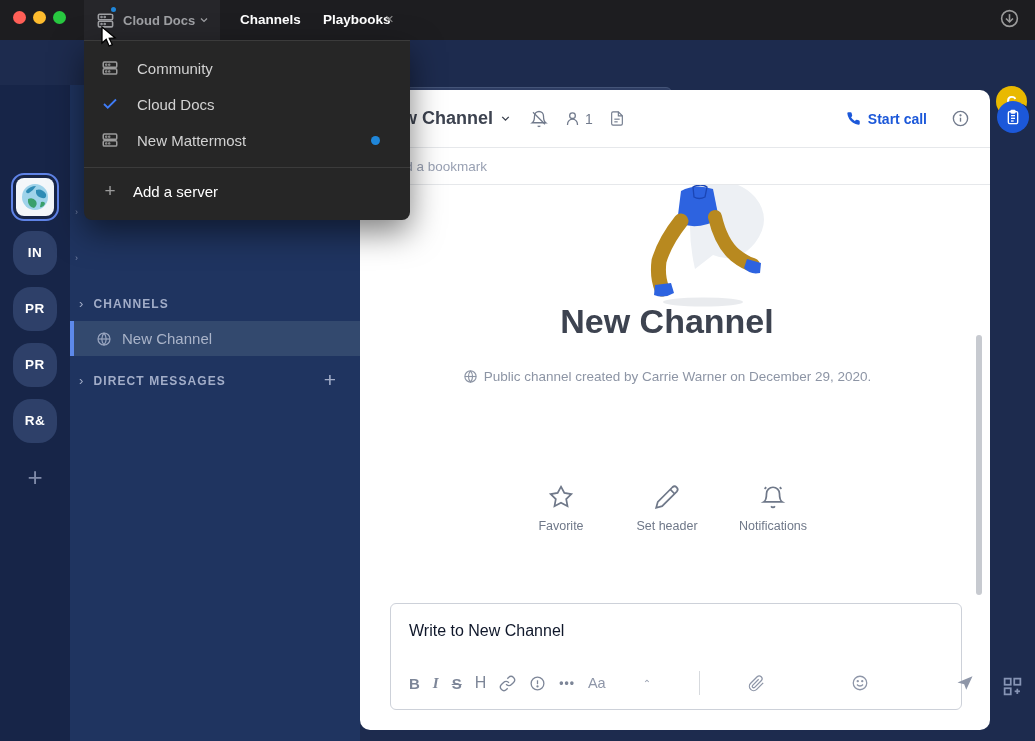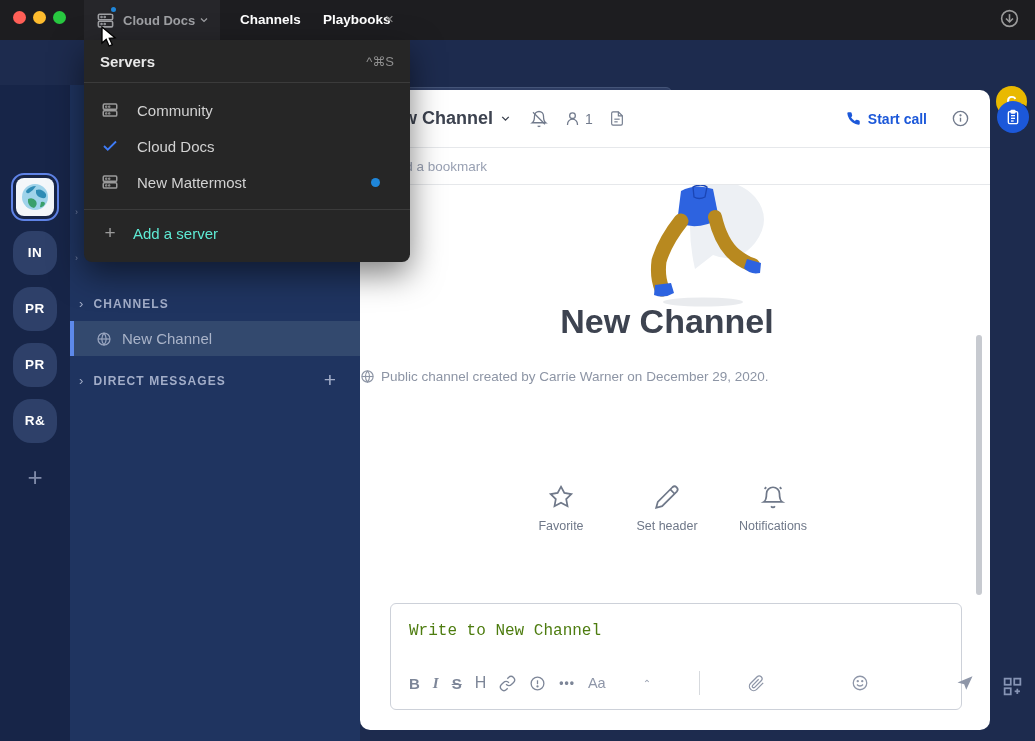--- a/index.html
+++ b/index.html
@@ -54,29 +54,29 @@
   .chan-title { font-size:18px; font-weight:700; color:#3d4350; }
   .hdr-icon { color:#717a8c; }
   .member-count { color:#717a8c; font-size:14px; margin-left:4px; }
   .start-call { display:flex; align-items:center; gap:7px; color:#1c58d9; font-size:14px; font-weight:700; margin-left:auto; margin-right:24px; }
   .bookmark-bar { position:absolute; left:0; top:57px; width:630px; height:38px; border-top:1px solid #e6e8eb; border-bottom:1px solid #e6e8eb; display:flex; align-items:center; padding-left:14px; color:#99a1b3; font-size:13.5px; }
   .bookmark-bar .plus { font-size:15px; margin-right:6px; }
 
   .intro-illustration { position:absolute; left:0; top:95px; width:614px; display:flex; justify-content:center; }
   .intro-illustration svg { transform:translateX(28px); }
   .intro-heading { position:absolute; left:0; top:212px; width:614px; text-align:center; font-size:34px; font-weight:700; color:#3d4350; }
-  .intro-meta { position:absolute; left:0; top:279px; width:614px; text-align:center; color:#8d95a5; font-size:13.5px; display:flex; align-items:center; gap:6px; }
+  .intro-meta { position:absolute; left:0; top:279px; width:614px; text-align:center; color:#8d95a5; font-size:13.5px; display:flex; align-items:center; justify-content:center; gap:6px; }
   .intro-desc { position:absolute; left:27px; top:318px; width:560px; text-align:center; color:#454d5f; font-size:16px; line-height:24px; }
   .intro-actions { position:absolute; left:0; top:394px; width:614px; display:flex; justify-content:center; gap:34px; }
   .intro-action { width:72px; display:flex; flex-direction:column; align-items:center; gap:9px; color:#6f7889; }
   .intro-action .lbl { font-size:12.5px; }
   .scrollbar-thumb { position:absolute; right:8px; top:245px; width:6px; height:260px; background:#c7cad0; border-radius:3px; }
 
   .composer { position:absolute; left:30px; top:513px; width:572px; height:107px; border:1px solid #cdd1d9; border-radius:6px; background:#fff; }
-  .composer-placeholder { position:absolute; left:18px; top:18px; color:#4d7c0f; font-size:16px;font-family:Liberation Mono, monospace; }
+  .composer-placeholder { position:absolute; left:18px; top:18px; color:#0f172a; font-size:16px; }
   .composer-toolbar { position:absolute; left:18px; right:16px; bottom:12px; height:28px; display:flex; align-items:center; color:#7d8698; }
   .fmt { width:24px; margin-right:13px; text-align:center; font-size:15px; font-weight:700; }
   .fmt.it { font-family:"Liberation Serif",serif; font-style:italic; }
   .fmt.strike { text-decoration:line-through; }
   .fmt-dots { font-size:12px; letter-spacing:1px; }
   .tb-right { margin-left:auto; display:flex; align-items:center; color:#8e96a8;gap:34px; }
   .aa { font-size:14.5px; }
   .aa-caret { font-size:10px; margin-left:3px; color:#9aa2b2; }
   .tb-div { width:1px; height:24px; background:#d7dade; margin:0 14px; }
   .tb-gap { width:18px; }
@@ -91,21 +91,21 @@
   .dd-title { color:#e8e8e8; font-size:15px; font-weight:700; }
   .dd-shortcut { margin-left:auto; color:#8e8e8e; font-size:13px; }
   .dd-divider { height:1px; background:#3b3b3b; }
   .dd-list { padding:9px 0; }
   .dd-item { height:36px; display:flex; align-items:center; padding:0 16px; }
   .dd-item .ic { width:20px; display:flex; justify-content:center; color:#9b9b9b; }
   .dd-item .lbl { color:#d2d2d2; font-size:15px; margin-left:17px; }
   .dd-dot { margin-left:auto; margin-right:14px; width:9px; height:9px; border-radius:50%; background:#1f86d9; }
   .dd-add { height:46px; display:flex; align-items:center; padding:0 16px; }
   .dd-add .plus { color:#9b9b9b; font-size:19px; width:20px; text-align:center; }
-  .dd-add .lbl { color:#5eead4; font-size:15px; margin-left:13px; }
+  .dd-add .lbl { color:#ffffff; font-size:15px; margin-left:13px; }
 
   .cursor { position:absolute; left:100px; top:26px; z-index:100; }
 </style>
 </head>
 <body>
 
 <div class="titlebar">
   <span class="tl-dot" style="left:13px;background:#ff5f57"></span>
   <span class="tl-dot" style="left:33px;background:#febc2e"></span>
   <span class="tl-dot" style="left:53px;background:#28c840"></span>
@@ -421,24 +421,20 @@
   <svg width="21" height="21" viewBox="0 0 24 24" fill="none" stroke="currentColor" stroke-width="2">
       <rect x="3" y="3" width="7" height="7"></rect>
       <rect x="14" y="3" width="7" height="7"></rect>
       <rect x="3" y="14" width="7" height="7"></rect>
       <line x1="17.5" y1="14.5" x2="17.5" y2="20.5"></line>
       <line x1="14.5" y1="17.5" x2="20.5" y2="17.5"></line>
     </svg>
 </span>
 
 <div class="dropdown">
-  <div class="dd-header">
-    <span class="dd-title">Servers</span>
-    <span class="dd-shortcut">^⌘S</span>
-  </div>
   <div class="dd-divider"></div>
   <div class="dd-list">
     <div class="dd-item">
       <span class="ic">
         <svg width="18" height="18" viewBox="0 0 24 24" fill="none" stroke="currentColor" stroke-width="2">
             <rect x="3" y="4" width="18" height="7" rx="1.5"></rect>
             <rect x="3" y="13" width="18" height="7" rx="1.5"></rect>
             <circle cx="7" cy="7.5" r="0.6" fill="currentColor"></circle>
             <circle cx="11" cy="7.5" r="0.6" fill="currentColor"></circle>
             <circle cx="7" cy="16.5" r="0.6" fill="currentColor"></circle>

